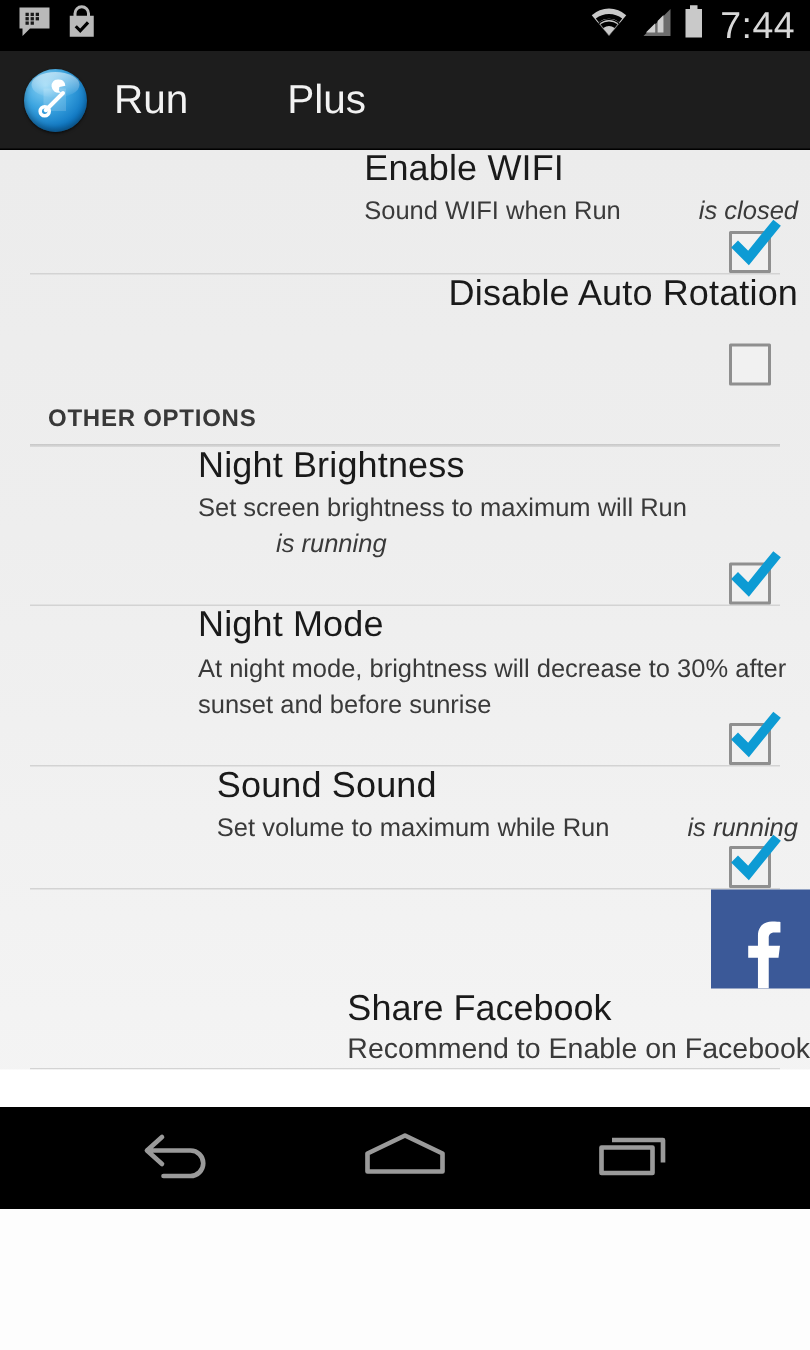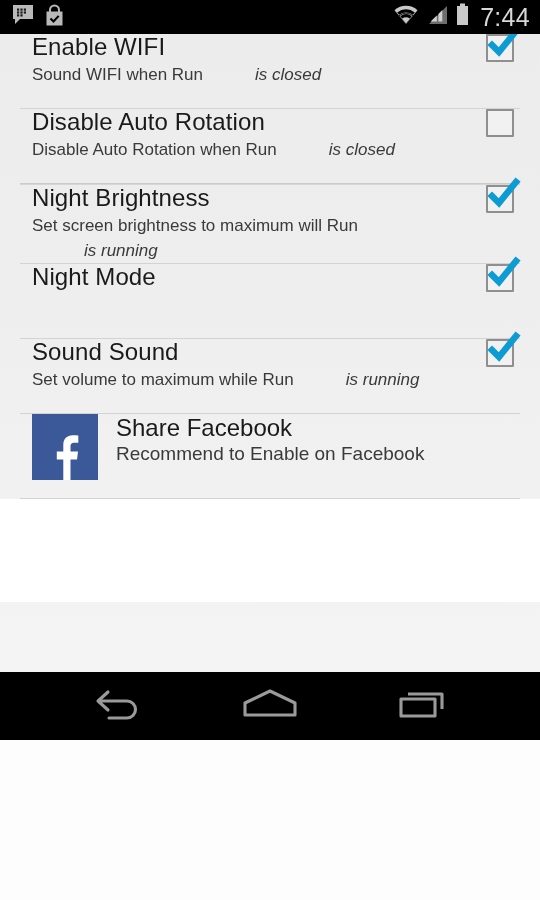--- a/index.html
+++ b/index.html
@@ -91,23 +91,24 @@
   #list {
     position: relative;
     background: linear-gradient(to bottom, #ececec 0%, #eeeeee 40%, #f4f4f4 100%);
     height: 638px;
     overflow: hidden;
   }
 
   .pref {
     position: relative;
     display: flex;
-    align-items: flex-start;
+    align-items: flex-end;
     padding: 0 0 0 32px;
     min-height: 74px;
+    flex-direction: column;
   }
   .pref-text { flex: 1 1 auto; padding-right: 8px; }
   .pref-title {
     font-size: 24px;
     color: #1a1a1a;
     line-height: 1.1;
     letter-spacing: 0.1px;
   }
   .pref-summary {
     font-size: 17px;
@@ -258,20 +259,37 @@
       <span class="sb-icon">
         <svg width="15" height="24" viewBox="0 0 15 24">
           <rect x="5" y="0.5" width="5" height="2.5" fill="#c9c9c9"></rect>
           <rect x="2" y="3" width="11" height="19" fill="#c9c9c9"></rect>
         </svg>
       </span>
       <span id="clock">7:44</span>
     </div>
   </div>
 
+  <div id="action-bar">
+    <div id="app-icon">
+      <div class="gloss"></div>
+      <svg width="28" height="28" viewBox="0 0 28 28">
+        <rect x="6" y="6" width="15" height="15" fill="#ffffff" opacity="0.16"></rect>
+        <g stroke="#ffffff" stroke-width="2.6" fill="none" stroke-linecap="round">
+          <line x1="7.5" y1="20.5" x2="19" y2="9"></line>
+        </g>
+        <path d="M18.3 9.6 a4.6 4.6 0 1 1 1.2 -6.0 l-3.1 2.6 l0.8 2.4 l2.4 0.6 Z" fill="#ffffff" transform="rotate(28 19 6)"></path>
+        <circle cx="6.8" cy="21.2" r="3.0" fill="none" stroke="#ffffff" stroke-width="2.4"></circle>
+      </svg>
+    </div>
+    <div id="title-group">
+      <span id="app-title">Run</span>
+      <span id="app-title-suffix">Plus</span>
+    </div>
+  </div>
 
   <div id="list">
 
     <div class="pref">
       <div class="pref-text">
         <div class="pref-title">Enable WIFI</div>
         <div class="pref-summary"><span>Sound WIFI when Run</span><span class="gapword">is closed</span></div>
       </div>
       <div class="cb-wrap">
         <div class="checkbox">
@@ -279,47 +297,50 @@
             <path d="M7 17 L14 24 L31 3" fill="none" stroke="#0d9bd4" stroke-width="6.5" stroke-linecap="square"></path>
           </svg>
         </div>
       </div>
     </div>
     <div class="divider"></div>
 
     <div class="pref">
       <div class="pref-text">
         <div class="pref-title">Disable Auto Rotation</div>
-        <div class="pref-summary"><span>Disable Auto Rotation when Run</span><span class="gapword">is closed</span></div>
       </div>
       <div class="cb-wrap">
         <div class="checkbox"></div>
       </div>
     </div>
 
+    <div class="section-header">
+      <span class="section-header-label">OTHER OPTIONS</span>
+    </div>
     <div class="divider strong"></div>
 
     <div class="pref">
       <div class="pref-text">
         <div class="pref-title">Night Brightness</div>
         <div class="pref-summary"><span>Set screen brightness to maximum will Run</span><span class="gapword">is running</span></div>
       </div>
       <div class="cb-wrap">
         <div class="checkbox">
           <svg width="36" height="34" viewBox="0 0 36 34">
             <path d="M7 17 L14 24 L31 3" fill="none" stroke="#0d9bd4" stroke-width="6.5" stroke-linecap="square"></path>
           </svg>
         </div>
       </div>
     </div>
     <div class="divider"></div>
 
     <div class="pref">
       <div class="pref-text">
         <div class="pref-title">Night Mode</div>
+        <div class="pref-summary">At night mode, brightness will decrease to 30% after sunset and before sunrise</div>
       </div>
       <div class="cb-wrap">
         <div class="checkbox">
           <svg width="36" height="34" viewBox="0 0 36 34">
             <path d="M7 17 L14 24 L31 3" fill="none" stroke="#0d9bd4" stroke-width="6.5" stroke-linecap="square"></path>
           </svg>
         </div>
       </div>
     </div>
     <div class="divider"></div>

